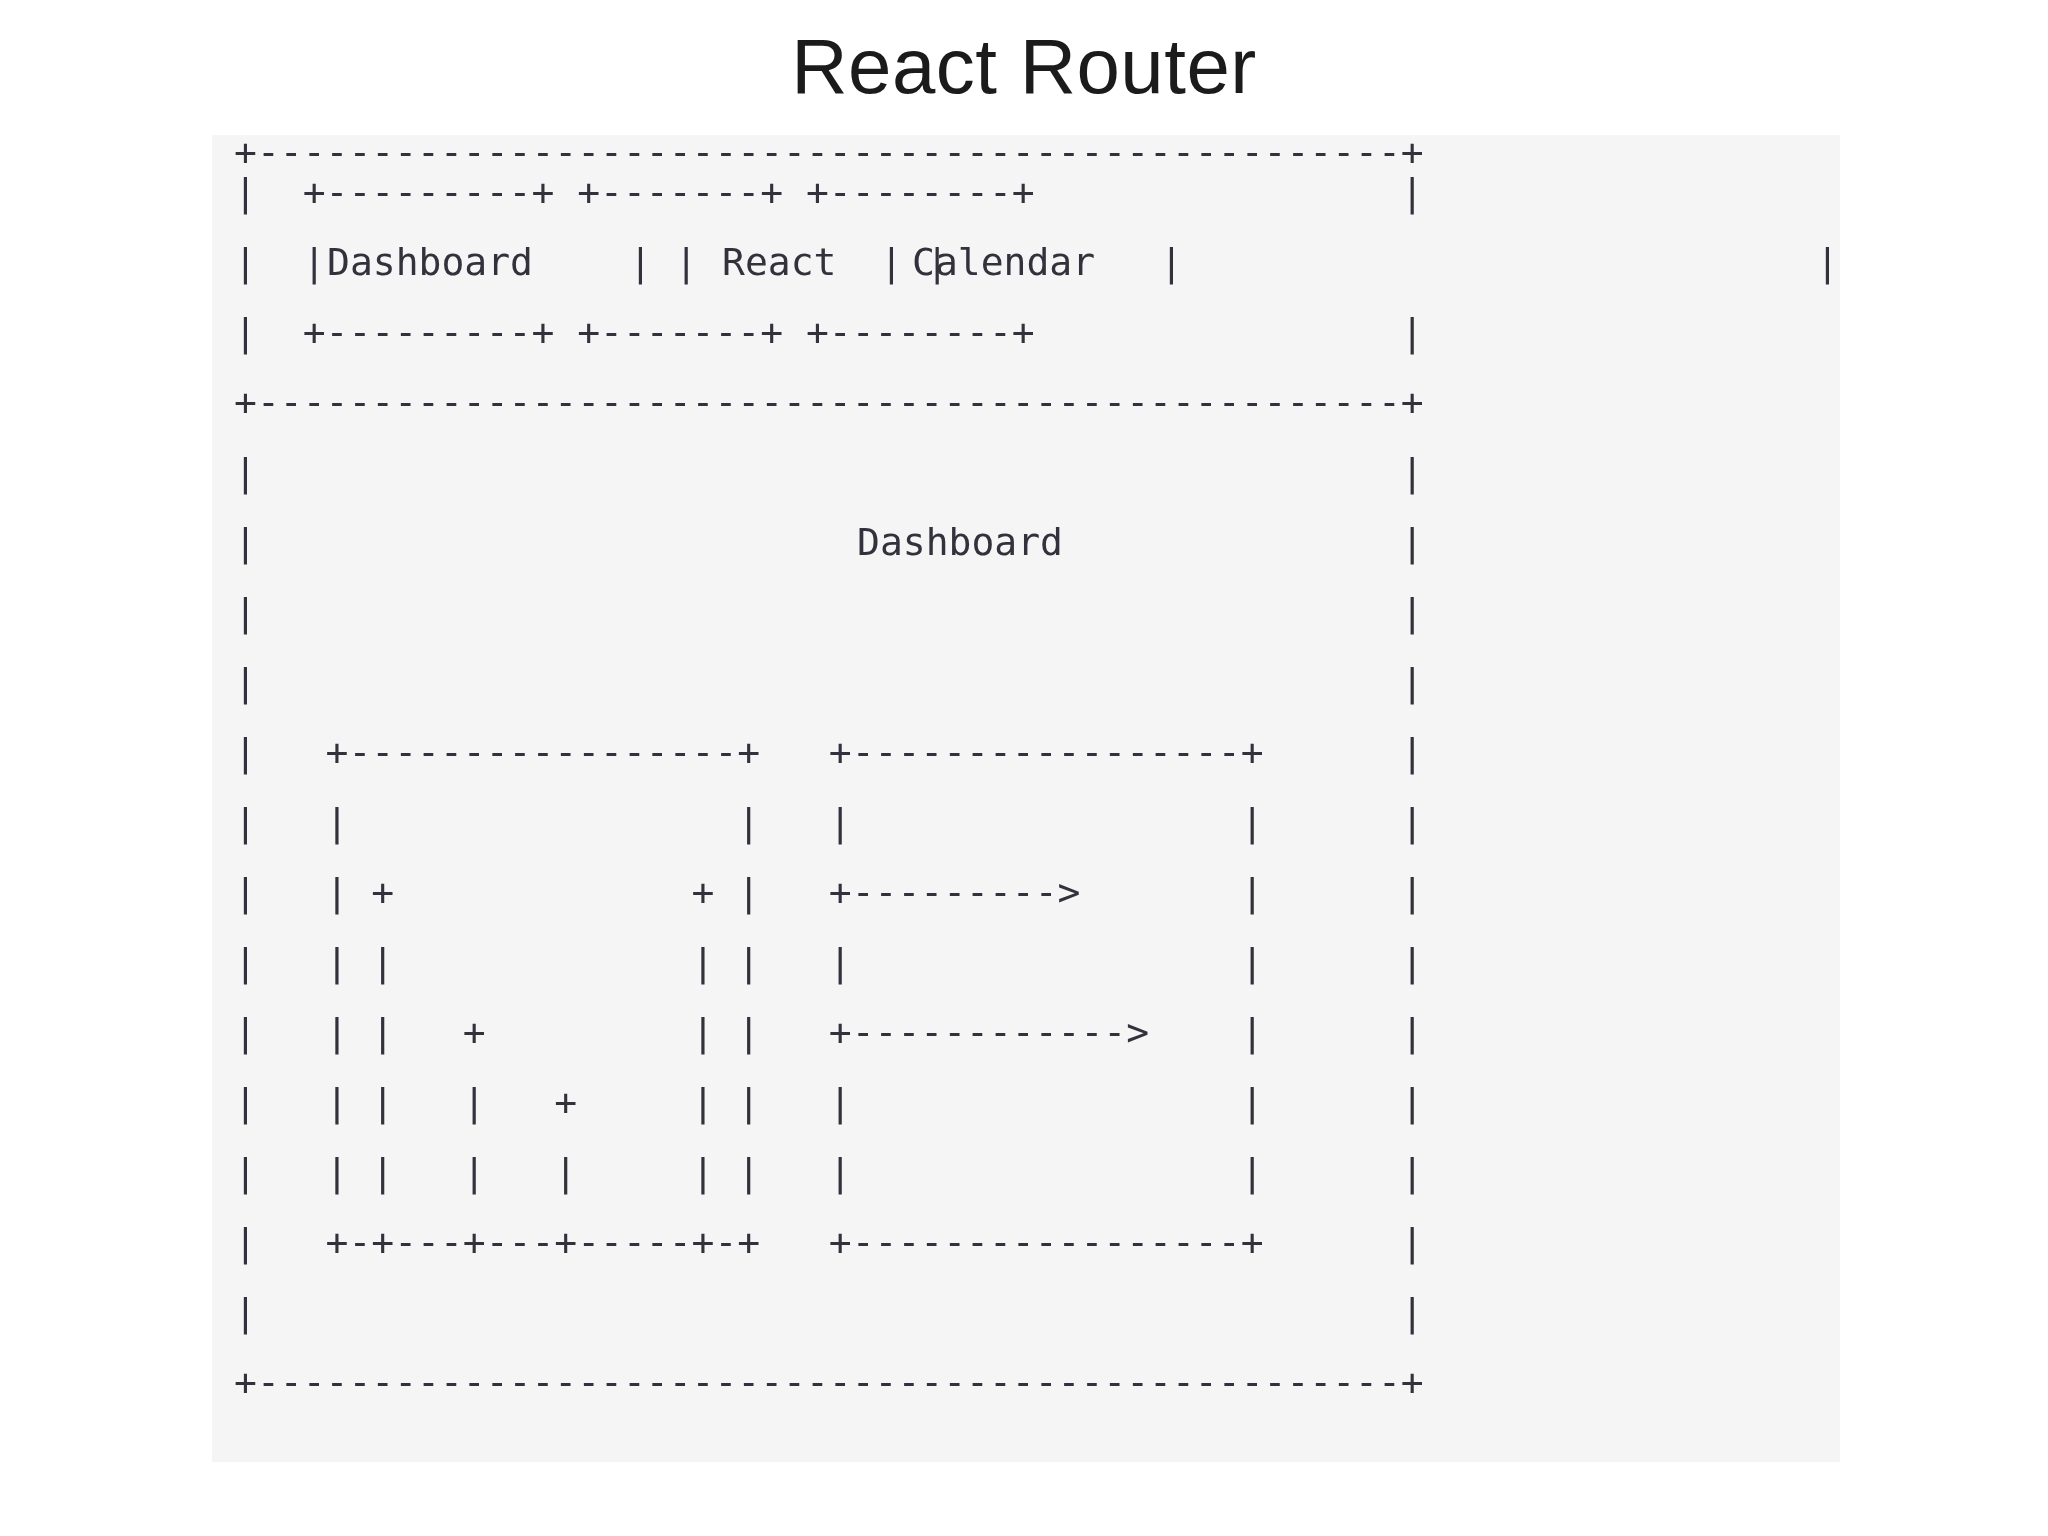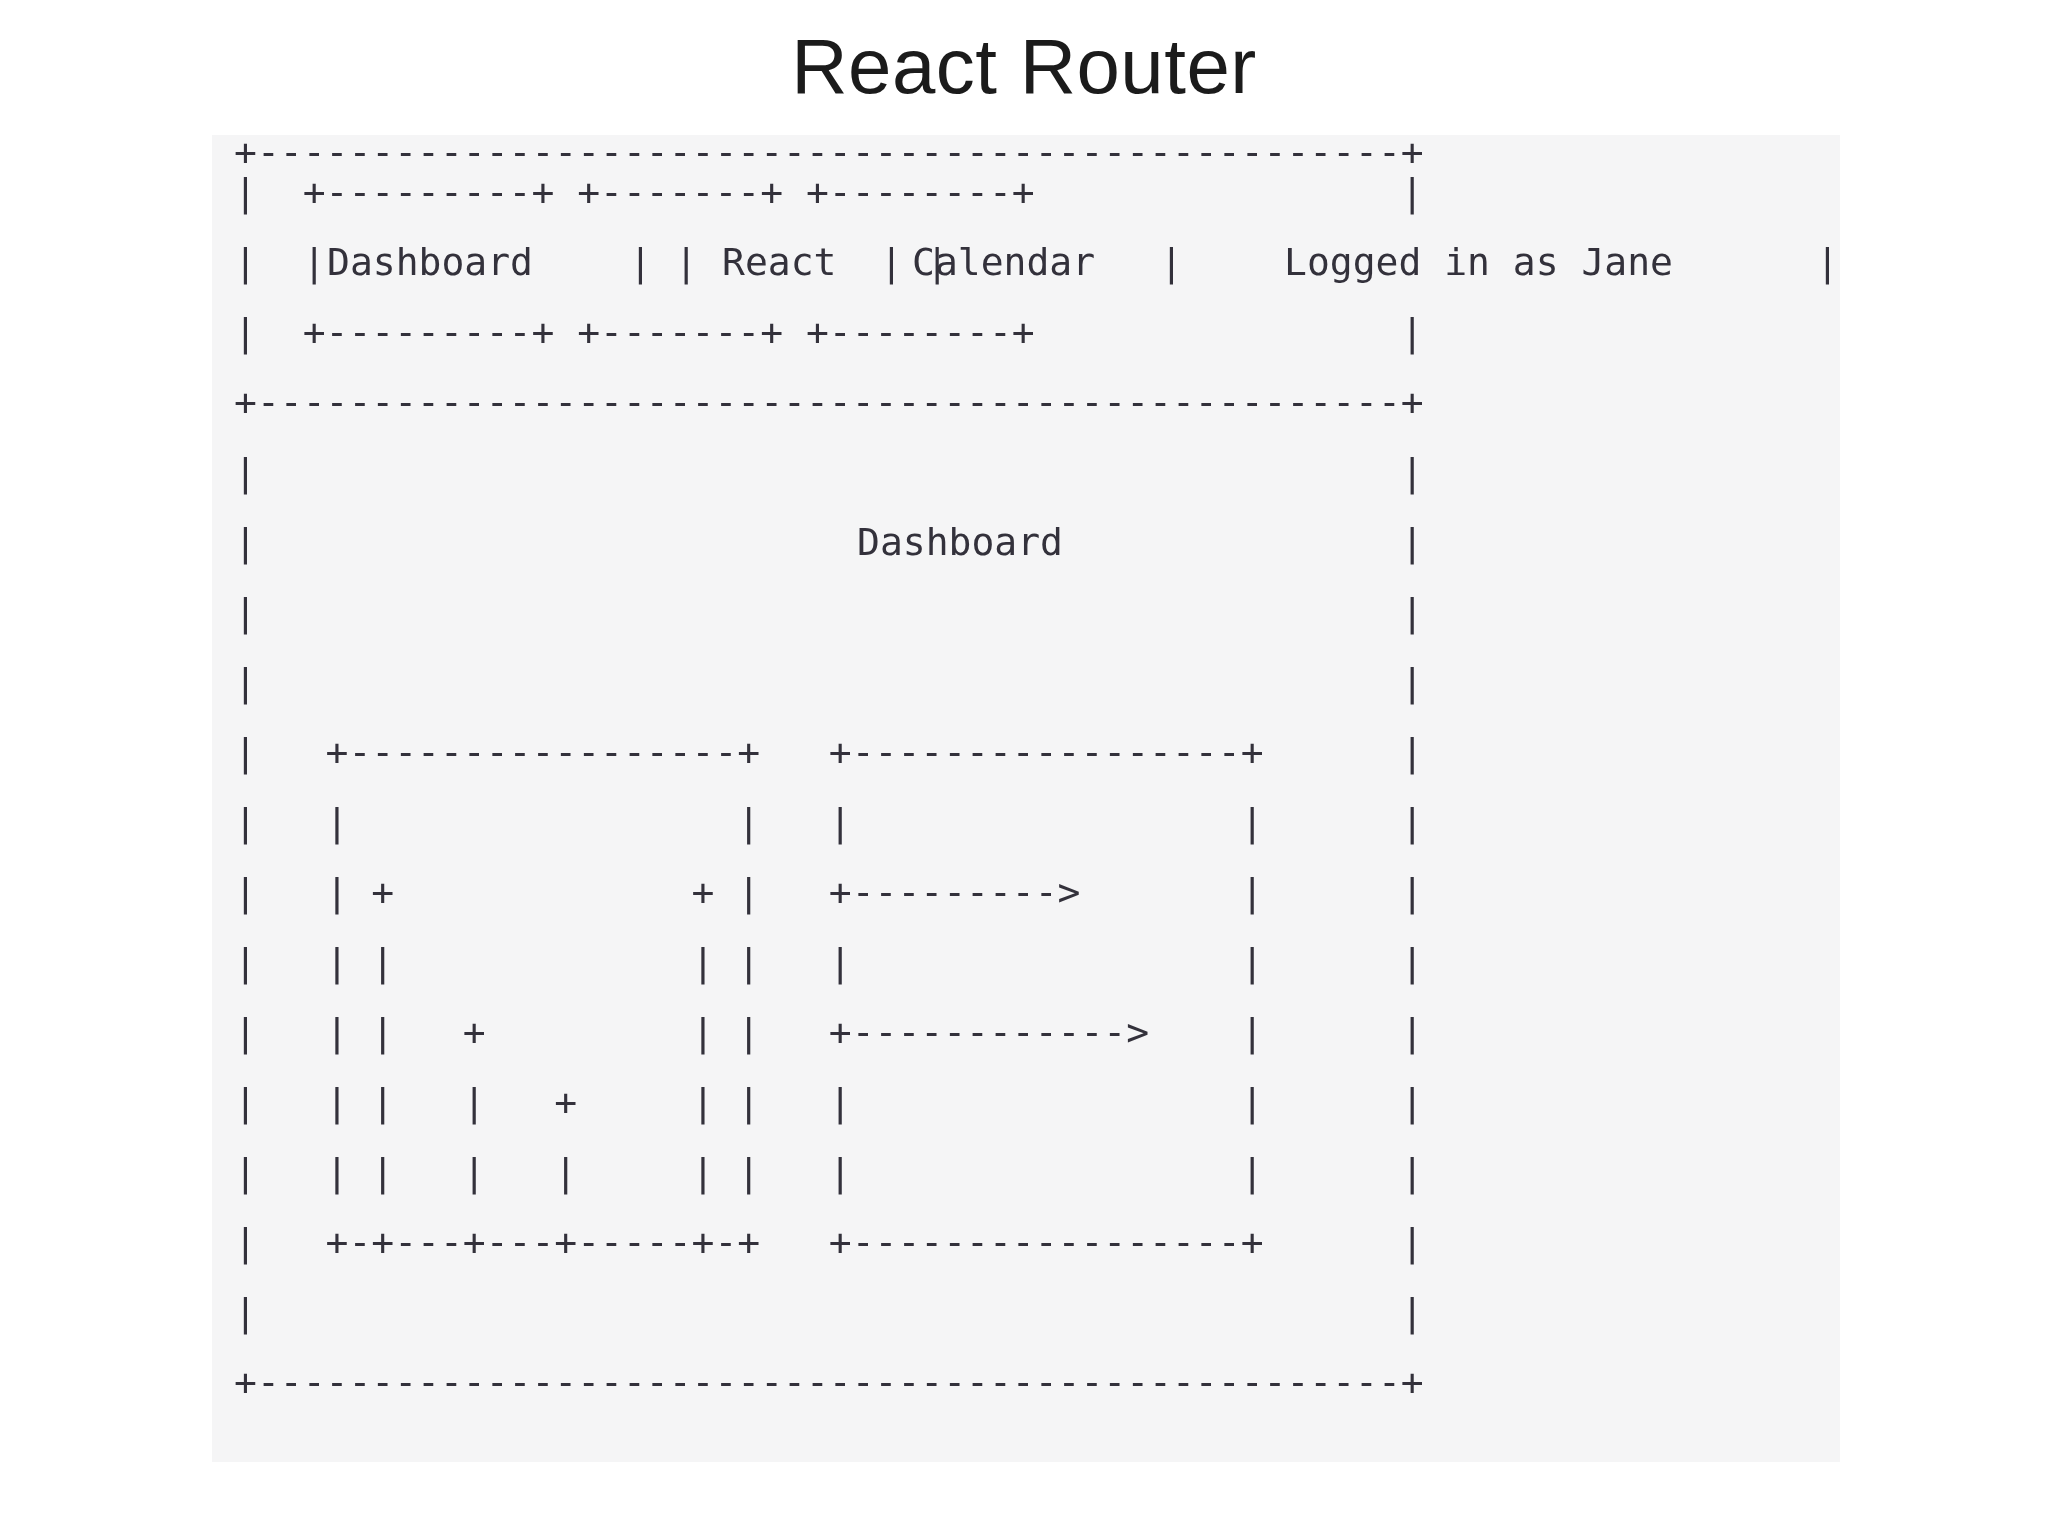--- a/index.html
+++ b/index.html
@@ -68,21 +68,20 @@
 
     <div class="overlay" style="left:22px; top:22px;">|  +---------+ +-------+ +--------+                |</div>
 
     <div class="overlay" style="left:22px; top:92px;">|  |</div>
     <div class="overlay" style="left:115px; top:92px;">Dashboard</div>
     <div class="overlay" style="left:417px; top:92px;">| |</div>
     <div class="overlay" style="left:510px; top:92px;">React</div>
     <div class="overlay" style="left:668px; top:92px;">| |</div>
     <div class="overlay" style="left:700px; top:92px;">Calendar</div>
     <div class="overlay" style="left:948px; top:92px;">|</div>
-    <div class="overlay" style="left:1072px; top:92px;">Logged in as Jane</div>
     <div class="overlay" style="left:1604px; top:92px;">|</div>
 
     <div class="overlay" style="left:22px; top:162px;">|  +---------+ +-------+ +--------+                |</div>
 
     <div class="overlay" style="left:22px; top:232px;">+--------------------------------------------------+</div>
 
     <div class="overlay" style="left:22px; top:302px;">|                                                  |</div>
 
     <div class="overlay" style="left:22px; top:372px;">|                                                  |</div>
     <div class="overlay" style="left:645px; top:372px;">Dashboard</div>

